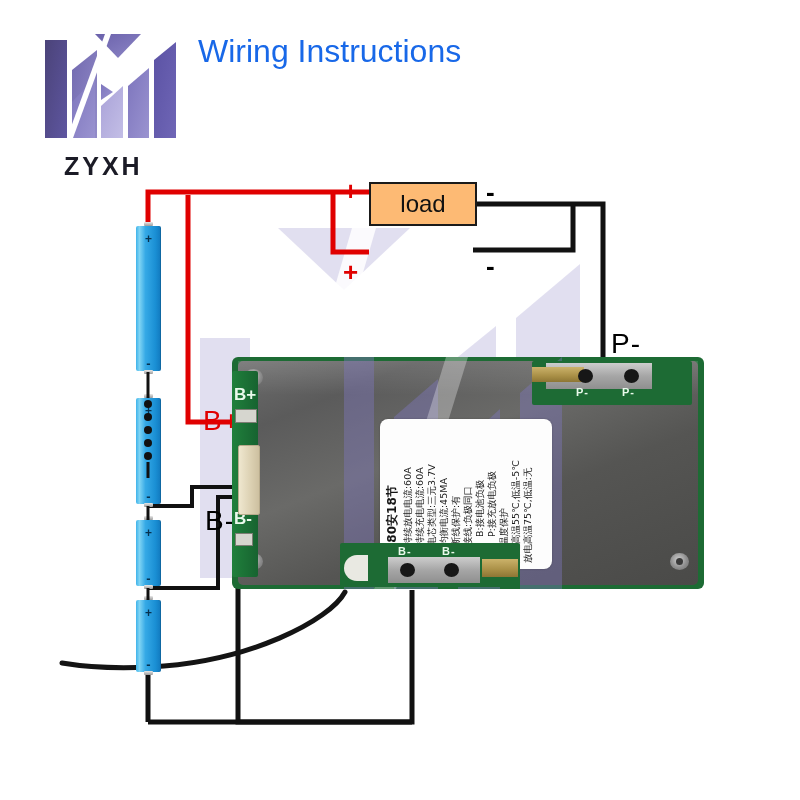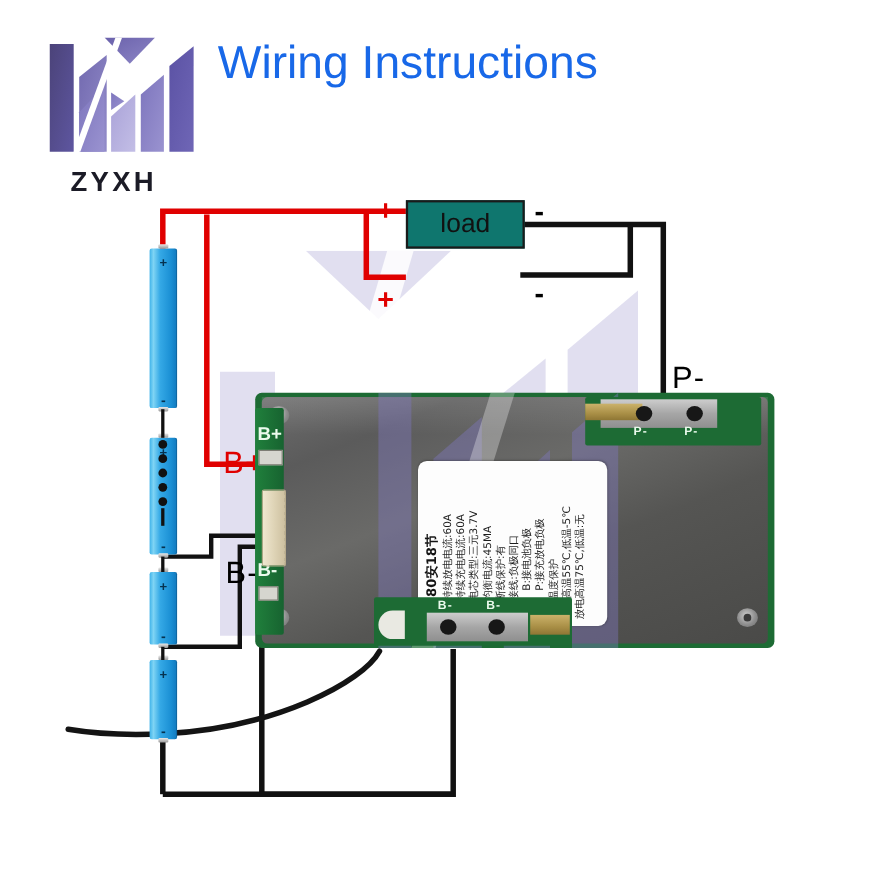--- a/index.html
+++ b/index.html
@@ -3,33 +3,33 @@
 <meta charset="utf-8">
 <style>
   html,body{margin:0;padding:0;background:#fff;}
   body{width:800px;height:800px;overflow:hidden;font-family:"Liberation Sans",sans-serif;}
   #page{position:relative;width:800px;height:800px;background:#ffffff;overflow:hidden;}
 
   
   .logo-wrap{position:absolute;left:45px;top:34px;width:145px;height:110px;}
   .zyxh-text{position:absolute;left:64px;top:152px;font-size:25px;font-weight:bold;
              letter-spacing:3px;color:#1b1b26;font-family:"Liberation Sans",sans-serif;}
-  .title{position:absolute;left:198px;top:33px;font-size:42px;color:#1868e8;
+  .title{position:absolute;left:198px;top:33px;font-size:32px;color:#1868e8;
          font-family:"Liberation Sans",sans-serif;letter-spacing:0px;white-space:nowrap;}
 
   
   .watermark{position:absolute;left:200px;top:228px;width:420px;height:360px;
              opacity:.42;pointer-events:none;}
   .wm-text{position:absolute;left:305px;top:500px;font-size:60px;font-weight:bold;
            color:#b9b4d6;opacity:.55;letter-spacing:2px;pointer-events:none;
            font-family:"Liberation Sans",sans-serif;}
   svg.overlay{position:absolute;left:0;top:0;width:800px;height:800px;pointer-events:none;}
 
   
-  .box{position:absolute;background:#0f766e;border:2px solid #1a1a1a;
+  .box{position:absolute;background:#fdba74;border:2px solid #1a1a1a;
        display:flex;align-items:center;justify-content:center;
        font-size:24px;color:#111;font-family:"Liberation Sans",sans-serif;}
 
   .sign{position:absolute;font-size:26px;font-weight:bold;line-height:1;
         font-family:"Liberation Sans",sans-serif;}
   .sign.red{color:#e00000;}
   .sign.blk{color:#000;}
 
   .termlabel{position:absolute;font-size:27px;font-family:"Liberation Sans",sans-serif;
              font-weight:500;letter-spacing:1px;}

